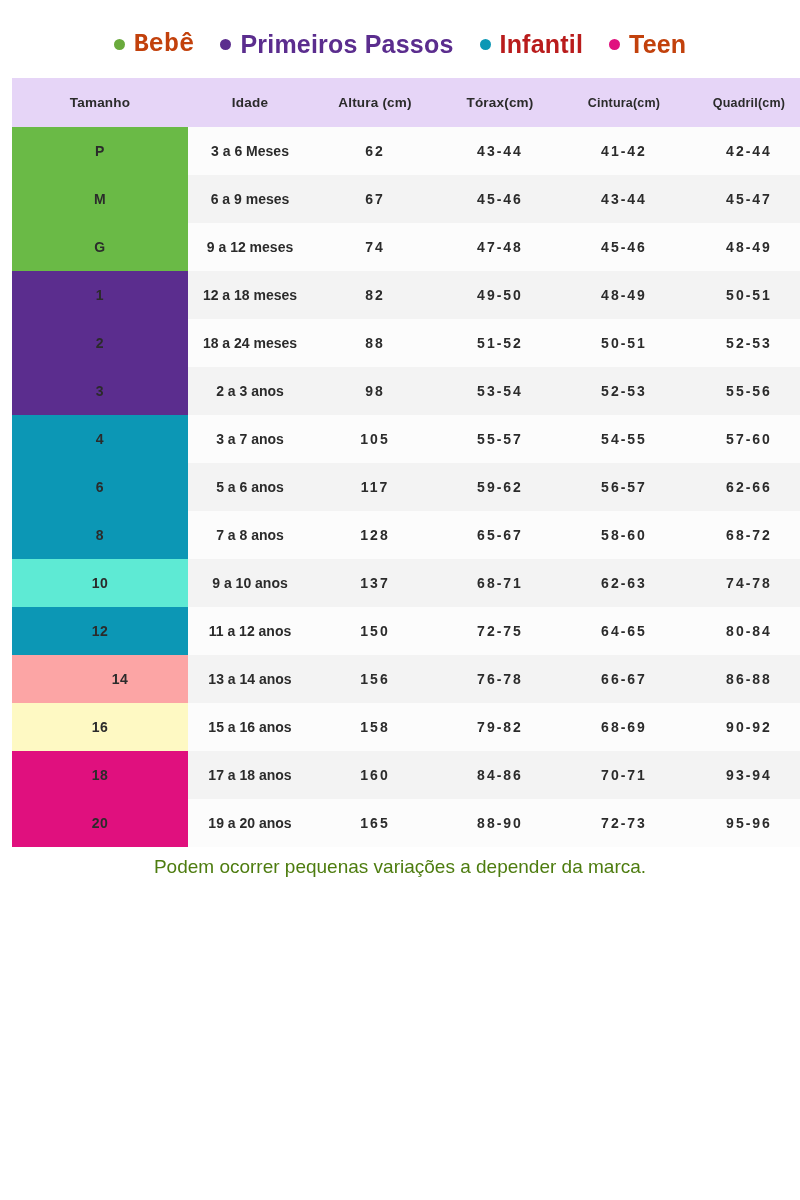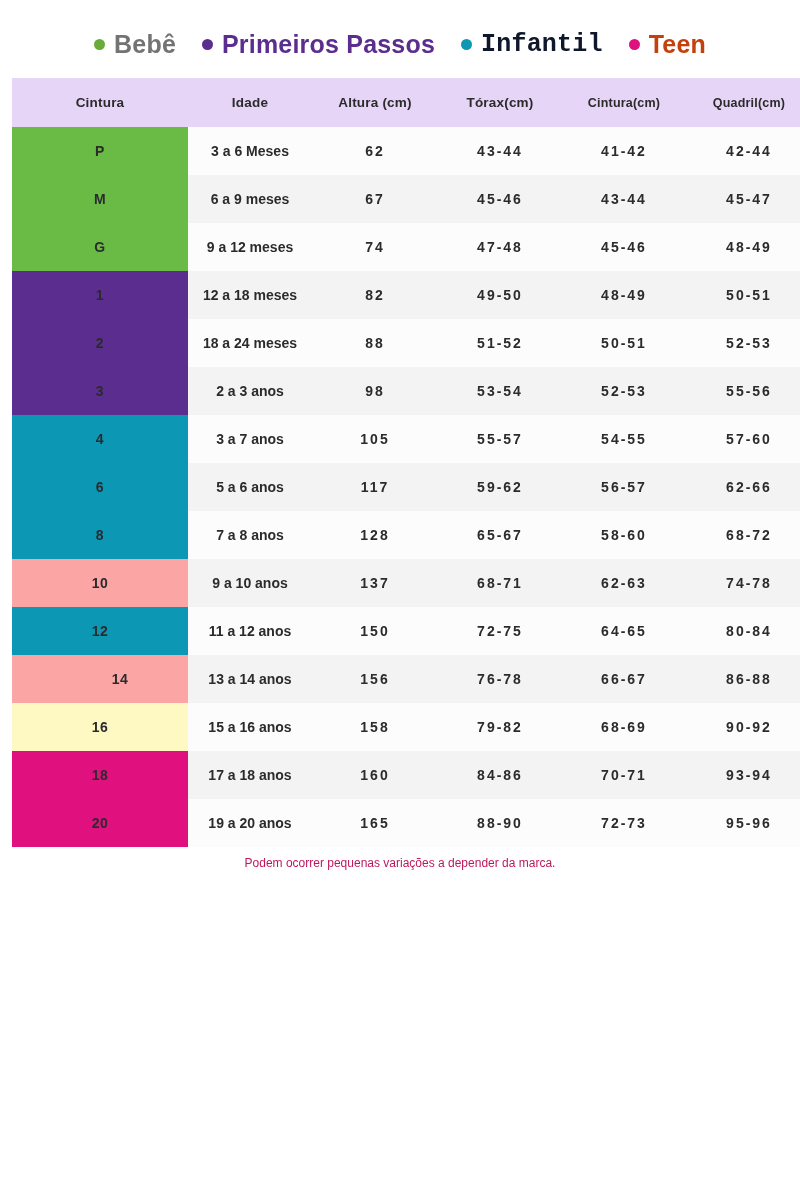--- a/index.html
+++ b/index.html
@@ -88,55 +88,55 @@
     letter-spacing: 0.5px;
   }
   td.measure { letter-spacing: 2px; }
   td.age { letter-spacing: 0px; }
 
   tr.row-alt td.data { background: #f3f3f3; }
   tr.row-norm td.data { background: #fcfcfc; }
 
   .footnote {
     text-align: center;
-    font-size: 12px;
-    color: #be185d;
+    font-size: 19px;
+    color: #4d7c0f;
     margin-top: 9px;
     font-family: "Liberation Sans", sans-serif;
   }
 </style>
 </head>
 <body>
 
 <div class="page">
 
   <div class="legend">
-      <div class="legend-item" style="color: #737373;">
+      <div class="legend-item" style="color: #c2410c; font-family: Liberation Mono, monospace;">
         <span class="legend-dot" style="background: rgb(106, 170, 60);"></span>
         <span>Bebê</span>
       </div>
       <div class="legend-item" style="color: rgb(91, 45, 142);">
         <span class="legend-dot" style="background: rgb(91, 45, 142);"></span>
         <span>Primeiros Passos</span>
       </div>
-      <div class="legend-item" style="color: #0f172a; font-family: Liberation Mono, monospace;">
+      <div class="legend-item" style="color: #b91c1c;">
         <span class="legend-dot" style="background: rgb(12, 151, 181);"></span>
         <span>Infantil</span>
       </div>
       <div class="legend-item" style="color: #c2410c;">
         <span class="legend-dot" style="background: rgb(224, 16, 126);"></span>
         <span>Teen</span>
       </div>
     </div>
 
   <div class="table-wrap">
     <table class="size-table">
       <thead>
         <tr>
-          <th class="col-tamanho">Cintura</th>
+          <th class="col-tamanho">Tamanho</th>
           <th class="col-idade">Idade</th>
           <th class="col-altura">Altura (cm)</th>
           <th class="col-torax">Tórax(cm)</th>
           <th class="col-cintura">Cintura(cm)</th>
           <th class="col-quadril">Quadril(cm)</th>
         </tr>
       </thead>
       <tbody>
           <tr class="row row-norm">
             <td class="size-cell" style="background: rgb(106, 186, 70);">P</td>
@@ -204,21 +204,21 @@
           </tr>
           <tr class="row row-norm">
             <td class="size-cell" style="background: rgb(12, 151, 181);">8</td>
             <td class="data age">7 a 8 anos</td>
             <td class="data measure">128</td>
             <td class="data measure">65-67</td>
             <td class="data measure">58-60</td>
             <td class="data measure">68-72</td>
           </tr>
           <tr class="row row-alt">
-            <td class="size-cell" style="background: #fca5a5;">10</td>
+            <td class="size-cell" style="background: #5eead4;">10</td>
             <td class="data age">9 a 10 anos</td>
             <td class="data measure">137</td>
             <td class="data measure">68-71</td>
             <td class="data measure">62-63</td>
             <td class="data measure">74-78</td>
           </tr>
           <tr class="row row-norm">
             <td class="size-cell" style="background: rgb(12, 151, 181);">12</td>
             <td class="data age">11 a 12 anos</td>
             <td class="data measure">150</td>

